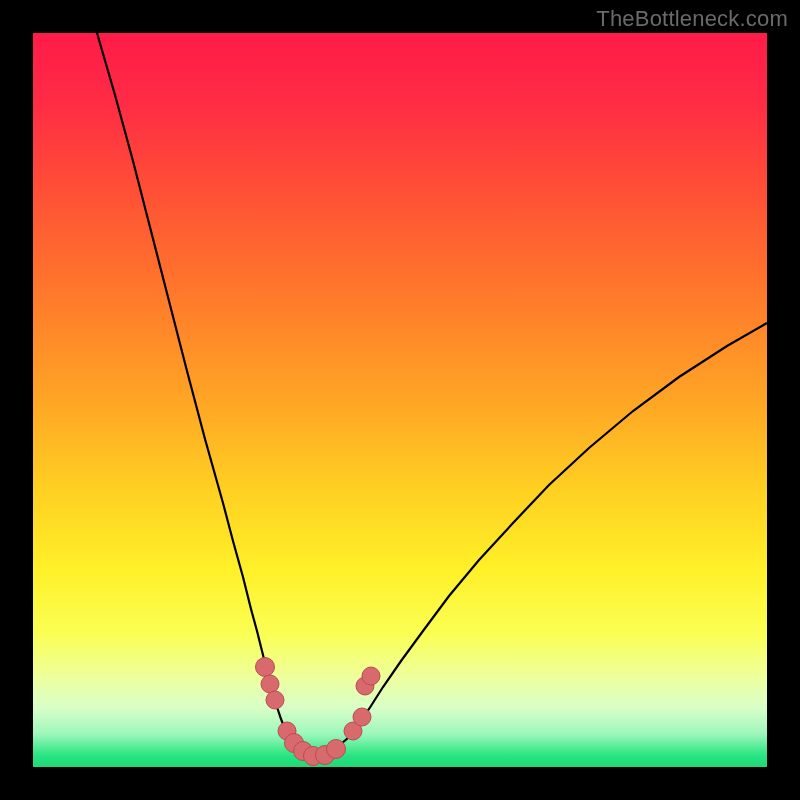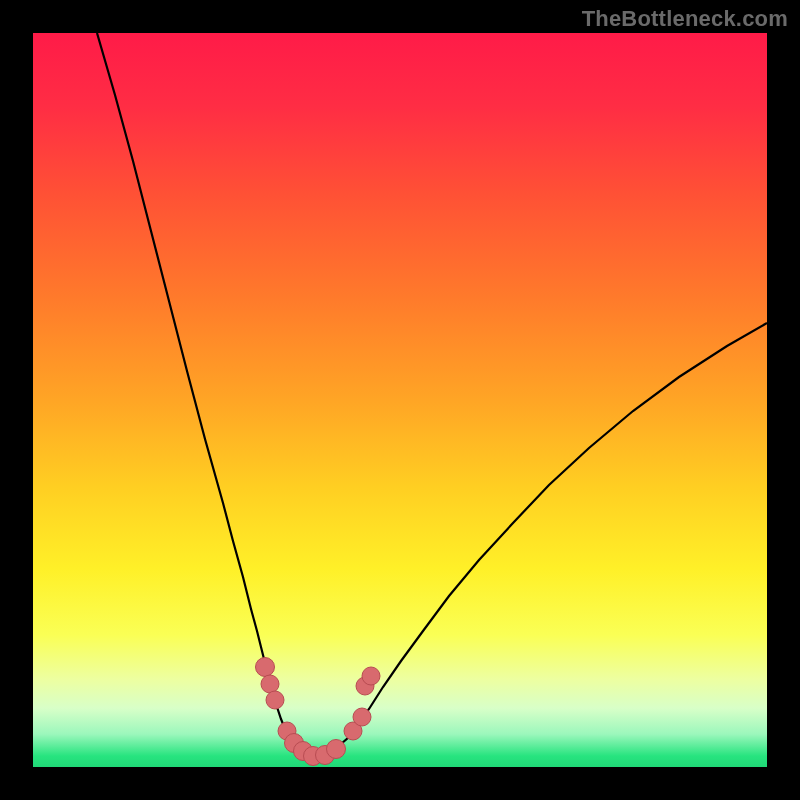--- a/index.html
+++ b/index.html
@@ -41,21 +41,21 @@
     width: 100%;
     height: 100%;
     pointer-events: none;
   }
   .watermark {
     position: absolute;
     top: 6px;
     right: 12px;
     color: #6a6a6a;
     font-size: 22px;
-    font-weight: 700;
+    font-weight: 400;
     letter-spacing: 0.2px;
     user-select: none;
   }
 </style>
 </head>
 <body>
 
 <div class="frame">
   <div class="plot-area">
     <svg class="gradient" viewBox="0 0 734 734" preserveAspectRatio="none">

